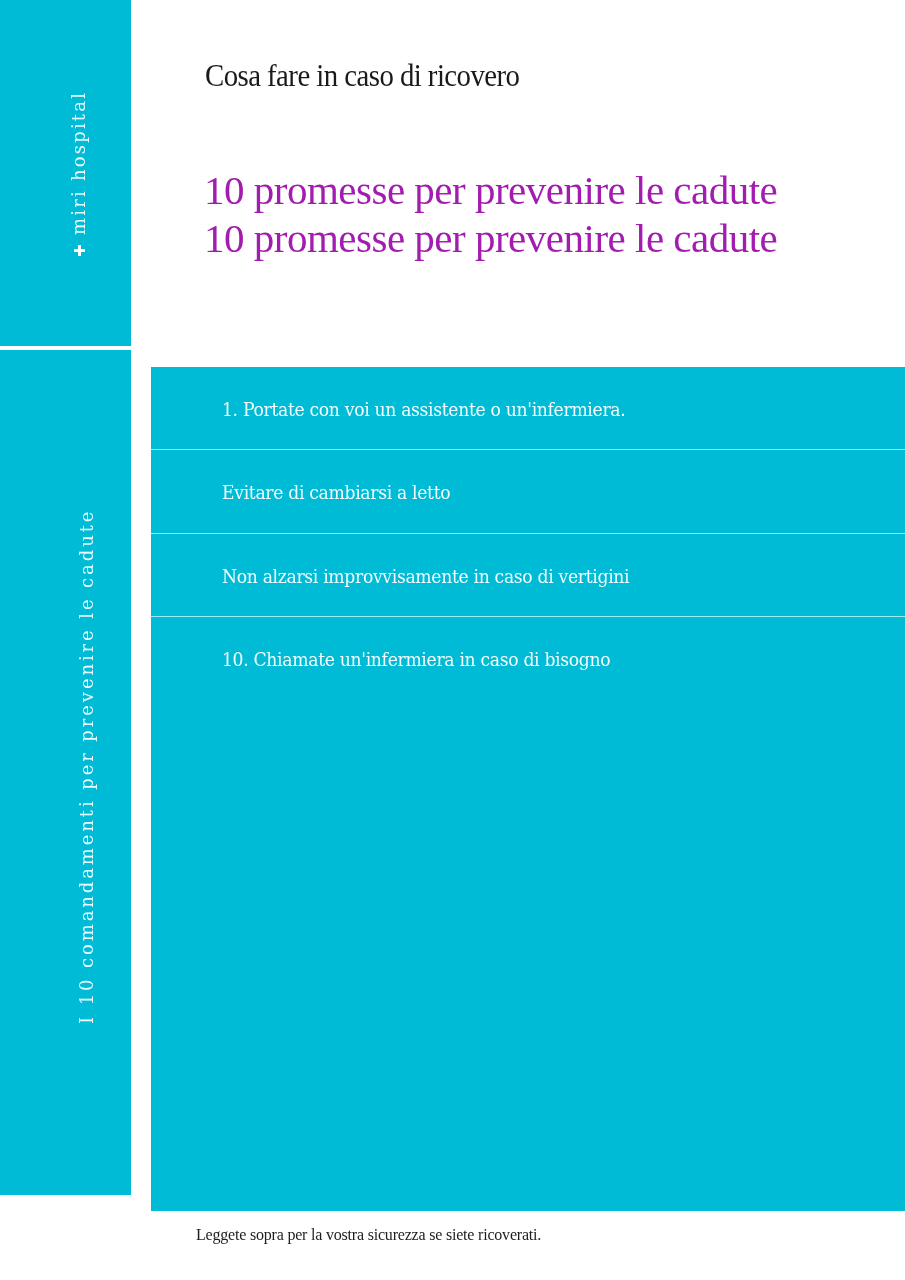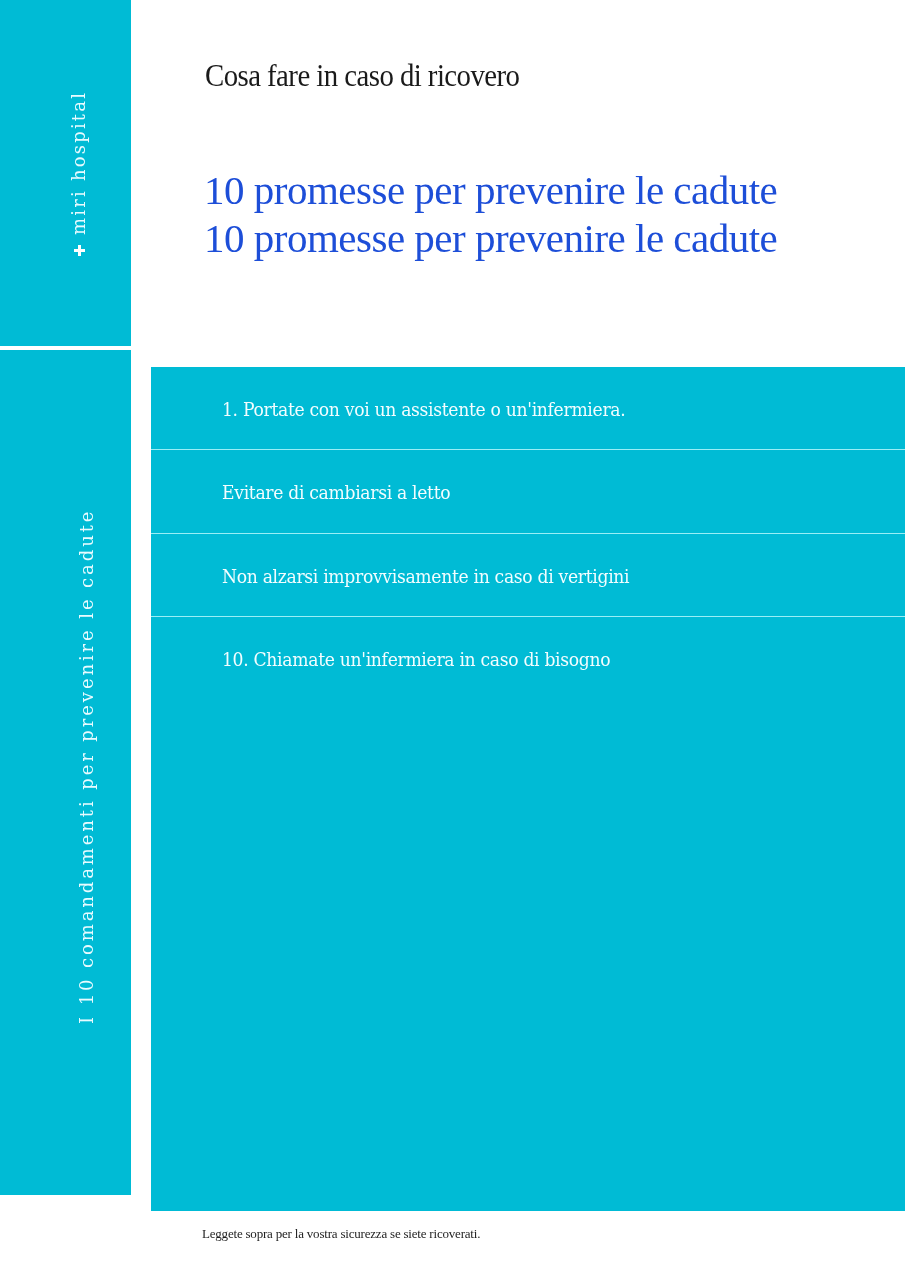--- a/index.html
+++ b/index.html
@@ -59,21 +59,21 @@
       transform: scaleX(0.93);
       transform-origin: 0 0;
       white-space: nowrap;
     }
     .title {
       position: absolute;
       left: 204px; top: 166px;
       font-family: "Liberation Serif", serif;
       font-size: 41px;
       line-height: 48px;
-      color: #1d4ed8;
+      color: #a21caf;
       letter-spacing: -0.5px;
       white-space: nowrap;
     }
     .title .line { display: block; }
 
     .side-block {
       position: absolute;
       left: 0; top: 350px;
       width: 131px; height: 845px;
       background: #00bbd5;
@@ -116,23 +116,23 @@
       font-size: 18.5px;
       letter-spacing: -0.35px;
       transform: scaleX(0.93);
       transform-origin: 0 0;
       white-space: nowrap;
       font-weight: 300;
     }
 
     .footer {
       position: absolute;
-      left: 202px; top: 1226px;
+      left: 196px; top: 1226px;
       font-family: "Liberation Serif", serif;
-      font-size: 13px;
+      font-size: 16px;
       color: #1e1e1e;
       white-space: nowrap;
       letter-spacing: -0.2px;
     }
   </style>
 </head>
 <body>
 
 <div class="brand-block">
   <div class="brand-vertical">

